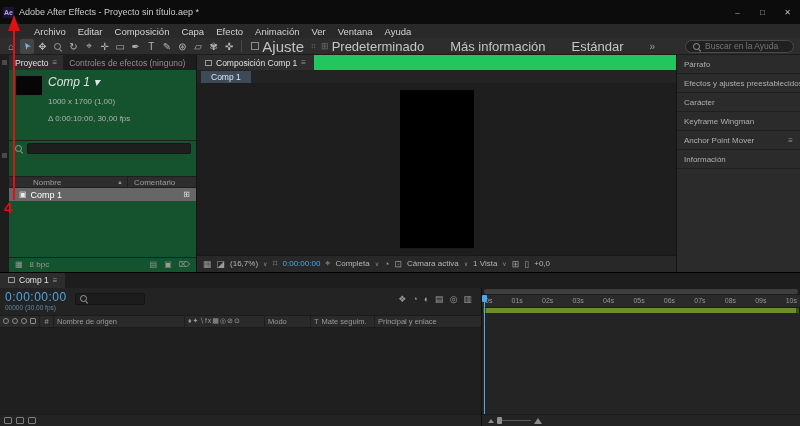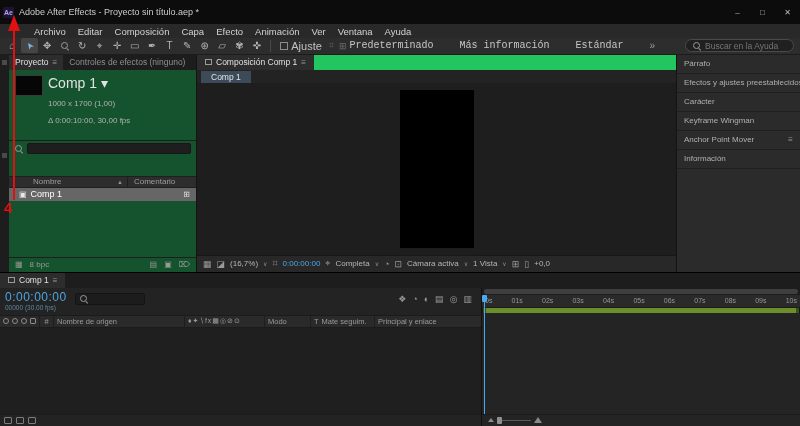--- a/index.html
+++ b/index.html
@@ -18,25 +18,25 @@
   
   .menubar { height:14px; background:#292929; display:flex; align-items:center; padding-left:28px; }
   .menu-item { color:#d2d2d2; font-size:9.5px; padding:0 6px; }
 
   
   .toolbar { height:17px; background:#2d2d2d; border-bottom:1px solid #1c1c1c; display:flex; align-items:center; padding:0 4px; gap:1px; }
   .tool { width:17px; height:15px; display:flex; align-items:center; justify-content:center; color:#b4b4b4; font-size:10px; border-radius:2px; }
   .tool.active { background:#454545; color:#7ab4e8; }
   .rot { display:inline-block; transform:rotate(-125deg); font-size:9px; }
   .tb-sep { width:1px; height:12px; background:#474747; margin:0 4px; }
-  .snap { display:flex; align-items:center; gap:3px; color:#c2c2c2; font-size:11px; margin:0 4px; }
+  .snap { display:flex; align-items:center; gap:3px; color:#c2c2c2; font-size:15px; margin:0 4px; }
   .checkbox { width:8px; height:8px; border:1px solid #8b8b8b; background:transparent; }
   .dim-icon { color:#6b6b6b; font-size:9px; padding:0 2px; }
   .ws-area { margin-left:auto; display:flex; align-items:center; gap:26px; }
-  .ws-item { color:#c6c6c6; font-size:10px; white-space:nowrap;font-family:Liberation Mono, monospace; }
+  .ws-item { color:#c6c6c6; font-size:13px; white-space:nowrap; }
   .overflow { color:#9d9d9d; font-size:10px; }
   .help-search { display:flex; align-items:center; gap:4px; background:#202020; border:1px solid #4a4a4a; border-radius:7px;
                  height:13px; padding:0 6px; margin-left:4px; margin-right:2px; }
   .help-search input { background:transparent; border:none; outline:none; color:#a8a8a8; font-size:8.5px; width:82px;
                        font-family:"Liberation Sans", sans-serif; }
 
   
   .mag-icon { position:relative; width:9px; height:9px; display:inline-block; flex:0 0 auto; }
   .mag-icon::before { content:""; position:absolute; left:1px; top:1px; width:5px; height:5px; border:1px solid #9a9a9a; border-radius:50%; }
   .mag-icon::after { content:""; position:absolute; left:7px; top:7px; width:3px; height:1px; background:#9a9a9a;
@@ -50,21 +50,21 @@
   .dock-strip { width:9px; background:#1d1d1d; display:flex; flex-direction:column; align-items:center; padding-top:5px; gap:88px; }
   .dock-dot { width:5px; height:5px; background:#4a4a4a; }
   .project-panel { flex:1; display:flex; flex-direction:column; background:#14532d; }
   .ptabs { height:15px; background:#1d1d1d; display:flex; align-items:stretch; }
   .ptab { display:flex; align-items:center; gap:4px; padding:0 6px; font-size:8.5px; white-space:nowrap; }
   .ptab.active { background:#2d2d2d; color:#e2e2e2; }
   .ptab.inactive { color:#8f8f8f; }
   .panel-menu-glyph { color:#989898; font-size:8px; }
   .preview { display:flex; gap:5px; padding:5px 6px 3px 6px; height:34px; }
   .thumb { width:28px; height:21px; background:#060606; border:1px solid #3a3a3a; }
-  .pv-line1 { color:#e2e2e2; font-size:14px; }
+  .pv-line1 { color:#e2e2e2; font-size:12px;font-style:italic; }
   .pv-line2, .pv-line3 { color:#b2b2b2; font-size:8px; margin-top:8px; white-space:nowrap; }
   .pre-gap { height:36px; }
   .psearch { display:flex; align-items:center; gap:4px; padding:2px 5px; border-top:1px solid #1f1f1f; height:16px; }
   .psearch-field { flex:1; height:11px; background:#1e1e1e; border:1px solid #161616; border-radius:2px; }
   .pcols { height:12px; display:flex; align-items:center; font-size:8px; color:#9e9e9e; background:#2d2d2d;
            border-top:1px solid #1f1f1f; border-bottom:1px solid #1f1f1f;margin-top:20px; }
   .pcols .lead { width:24px; }
   .pcols .name { width:84px; }
   .pcols .sort { color:#8f8f8f; font-size:6px; margin-right:4px; }
   .pcols .divider { width:1px; height:10px; background:#1f1f1f; margin-right:6px; }

